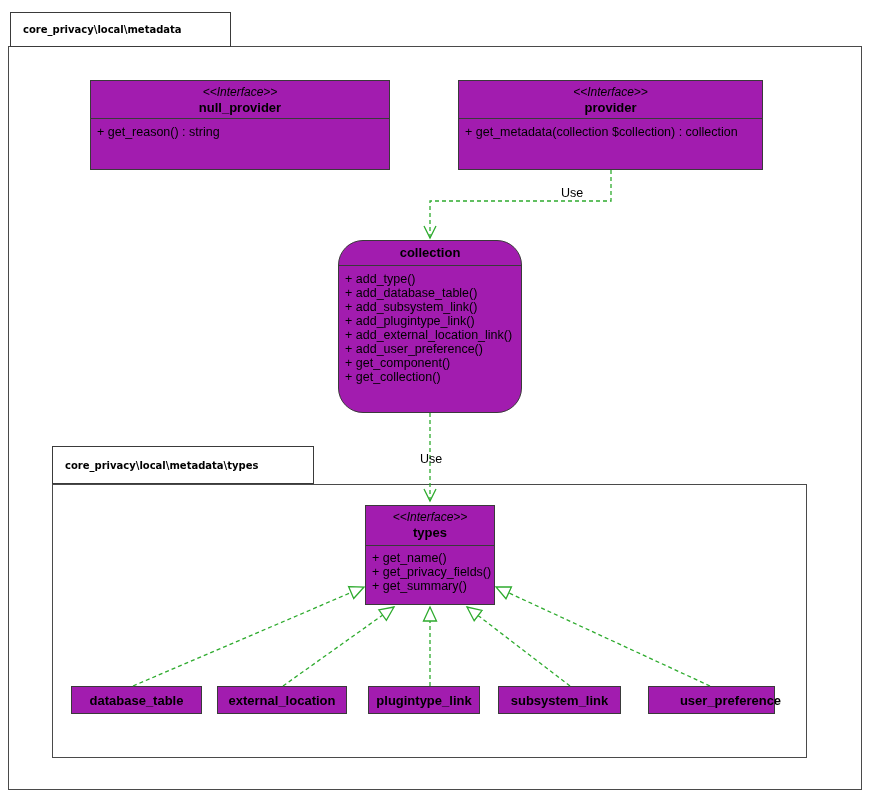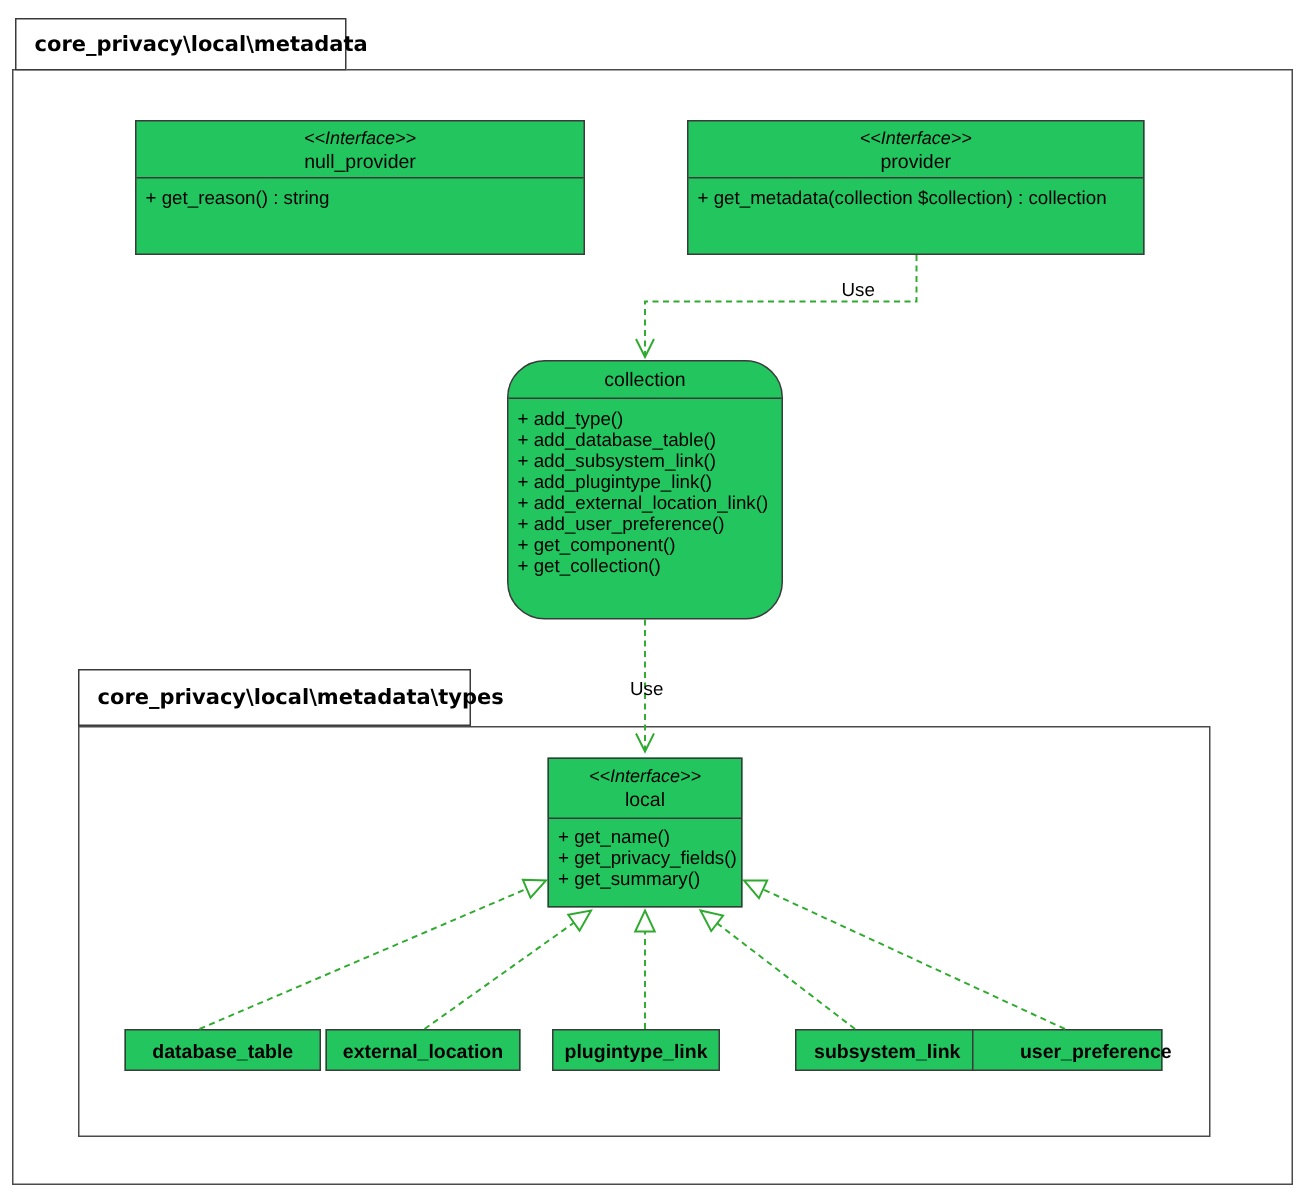--- a/index.html
+++ b/index.html
@@ -27,52 +27,52 @@
   .pkg-tab {
     position: absolute;
     background: #ffffff;
     border: 1px solid #3a3a3a;
     box-sizing: border-box;
     display: flex;
     align-items: center;
     padding-left: 12px;
     font-family: "DejaVu Sans", sans-serif;
     font-weight: bold;
-    font-size: 14px;
+    font-size: 10px;
     z-index: 3;
     white-space: nowrap;
   }
   .pkg-body {
     position: absolute;
     border: 1px solid #4a4a4a;
     box-sizing: border-box;
     background: transparent;
     z-index: 1;
   }
   
   .class-box {
     position: absolute;
-    background: #22c55e;
+    background: #a21caf;
     border: 1px solid #3a3a3a;
     box-sizing: border-box;
     z-index: 4;
   }
   .class-header {
     border-bottom: 1px solid #3a3a3a;
     text-align: center;
     box-sizing: border-box;
     padding-top: 4px;
   }
   .stereotype {
     font-style: italic;
     font-size: 12px;
     line-height: 15px;
   }
   .class-name {
-    font-weight: normal;
+    font-weight: bold;
     font-size: 13px;
     line-height: 16px;
   }
   .title-only {
     display: flex;
     align-items: center;
     justify-content: center;
     padding-top: 0;
   }
   .class-methods {
@@ -173,38 +173,38 @@
       <div class="method">+ add_external_location_link()</div>
       <div class="method">+ add_user_preference()</div>
       <div class="method">+ get_component()</div>
       <div class="method">+ get_collection()</div>
     </div>
   </div>
 
   <div class="class-box" style="left:365px; top:505px; width:130px; height:100px; z-index:6;">
     <div class="class-header" style="height:40px;">
       <div class="stereotype">&lt;&lt;Interface&gt;&gt;</div>
-      <div class="class-name">local</div>
+      <div class="class-name">types</div>
     </div>
     <div class="class-methods" style="padding-top:5px;">
       <div class="method">+ get_name()</div>
       <div class="method">+ get_privacy_fields()</div>
       <div class="method">+ get_summary()</div>
     </div>
   </div>
 
-  <div class="class-box simple-class" style="left:83px; top:686px; width:131px; height:28px;">
+  <div class="class-box simple-class" style="left:71px; top:686px; width:131px; height:28px;">
     <span>database_table</span>
   </div>
   <div class="class-box simple-class" style="left:217px; top:686px; width:130px; height:28px;">
     <span>external_location</span>
   </div>
   <div class="class-box simple-class" style="left:368px; top:686px; width:112px; height:28px;">
     <span>plugintype_link</span>
   </div>
-  <div class="class-box simple-class" style="left:530px; top:686px; width:123px; height:28px;">
+  <div class="class-box simple-class" style="left:498px; top:686px; width:123px; height:28px;">
     <span>subsystem_link</span>
   </div>
   <div class="class-box simple-class" style="left:648px; top:686px; width:127px; height:28px;padding-left:38px;">
     <span>user_preference</span>
   </div>
 
 </div>
 
 </body></html>

